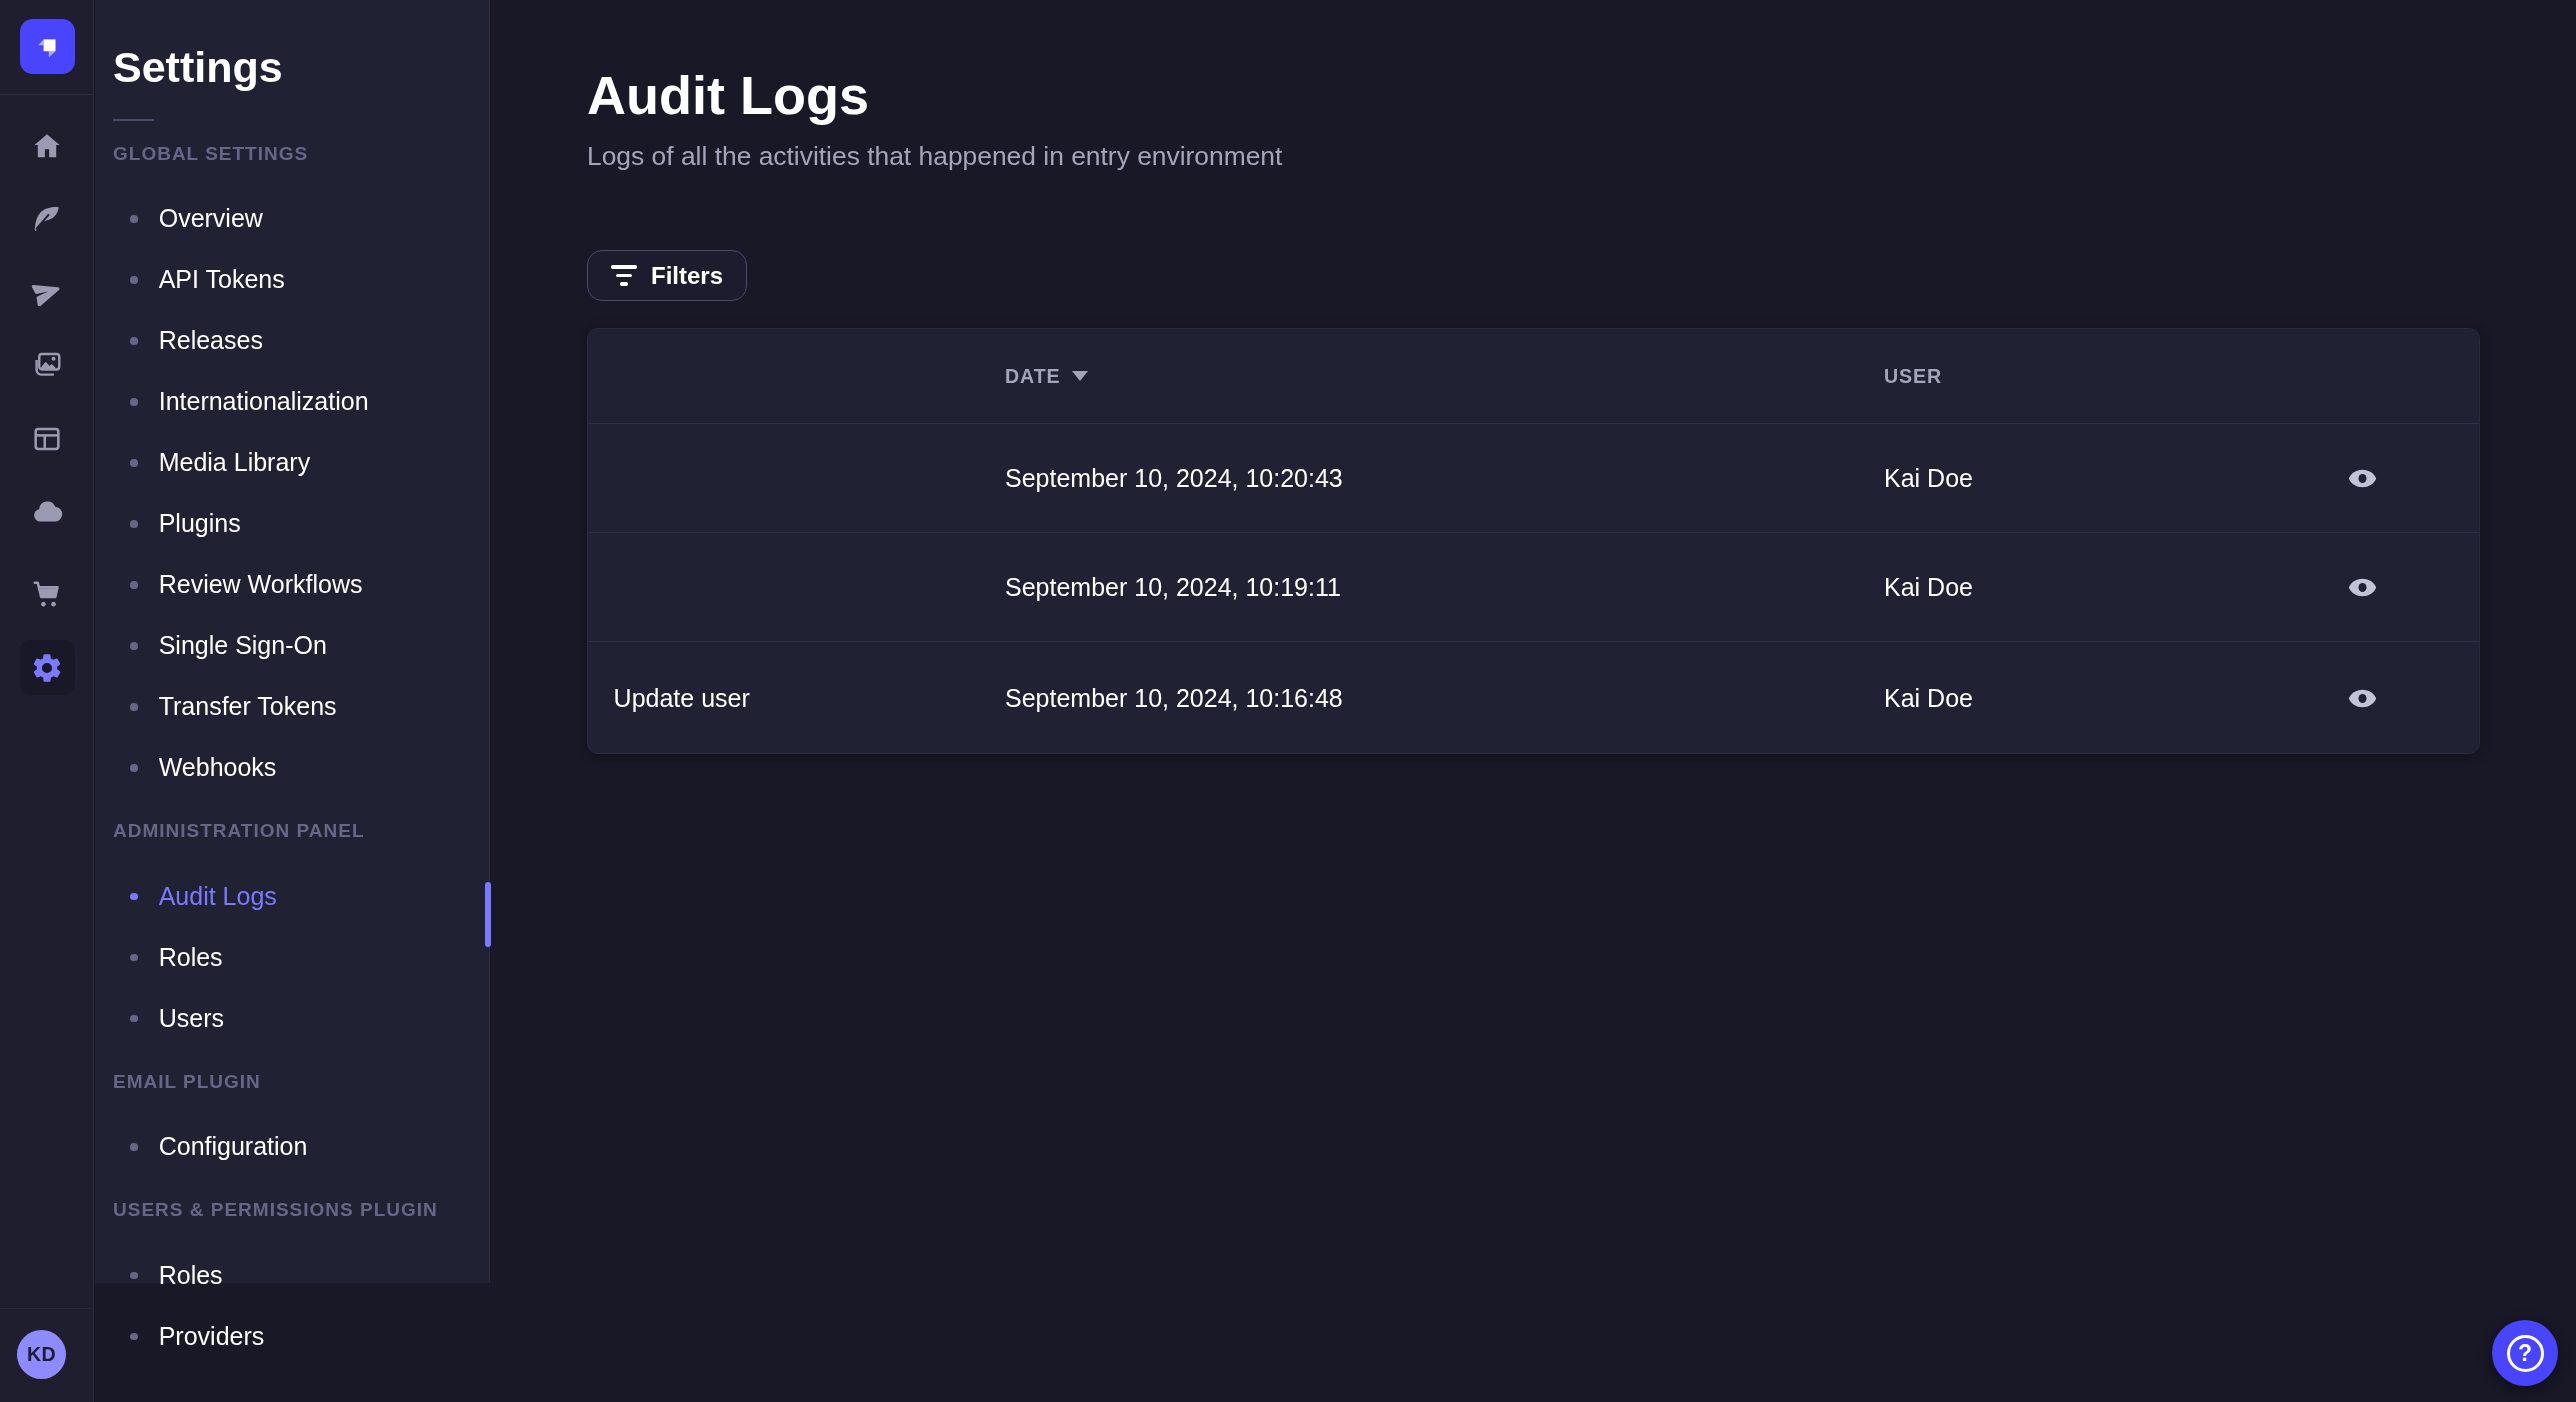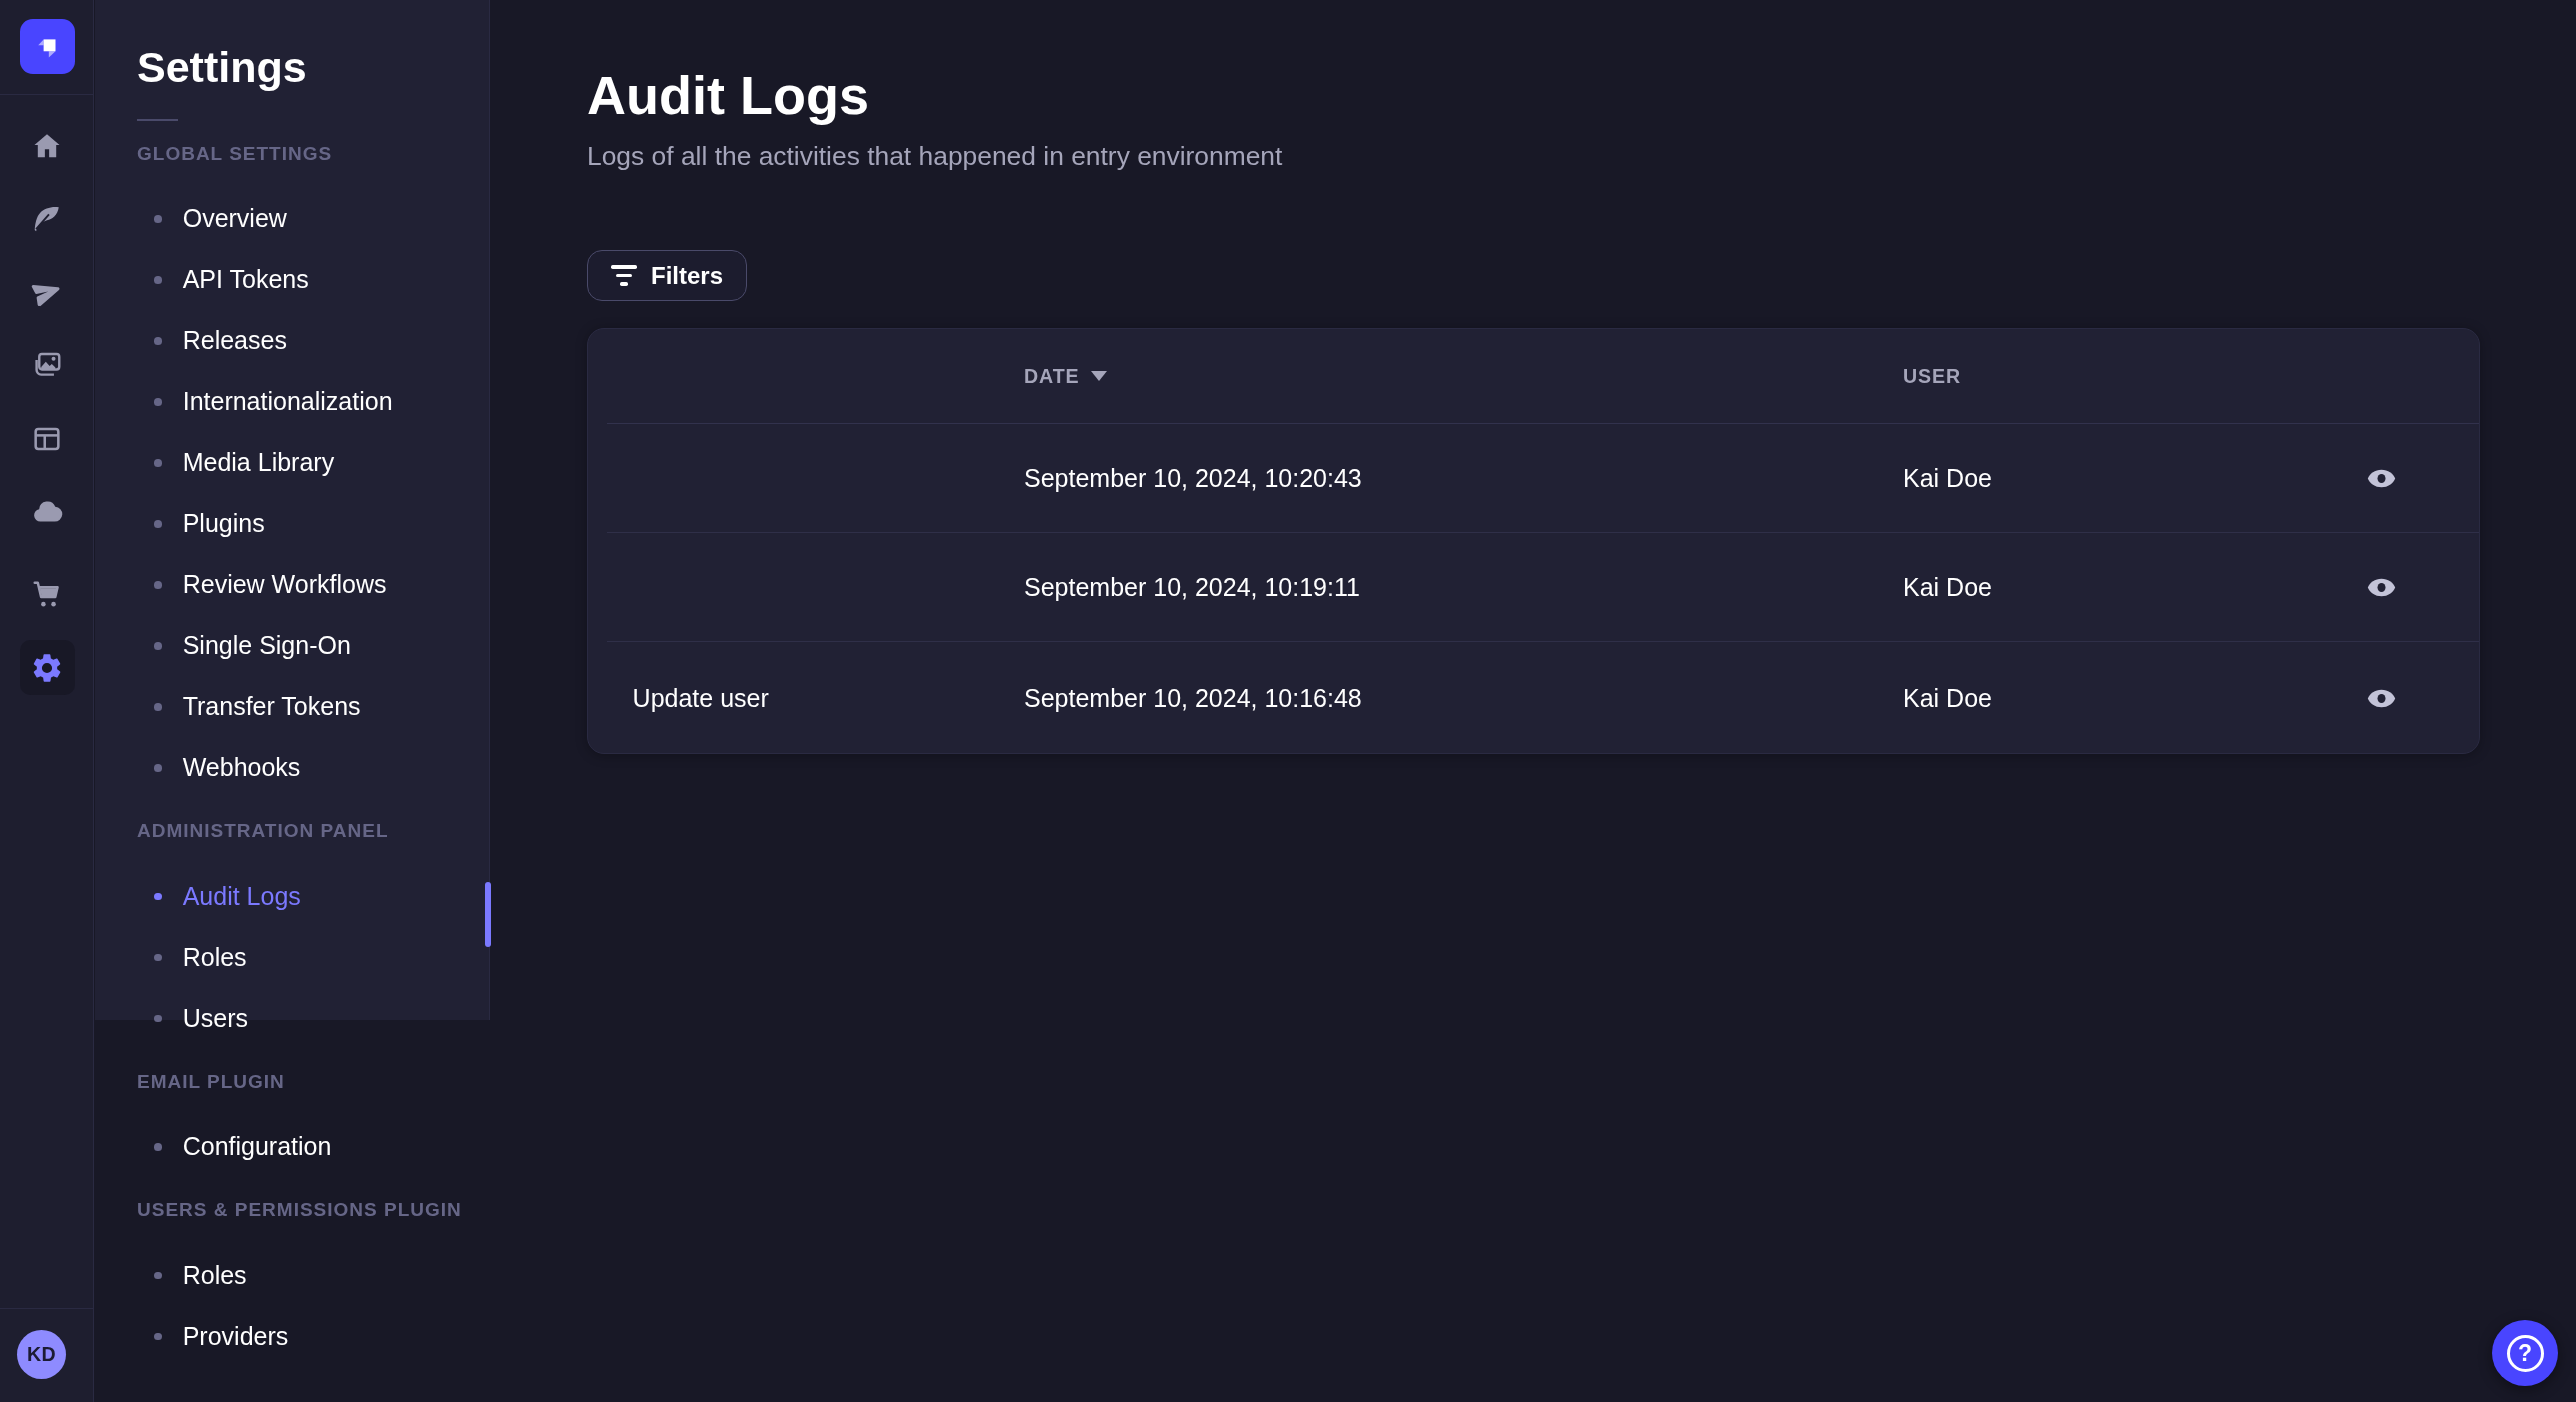--- a/index.html
+++ b/index.html
@@ -36,23 +36,23 @@
   }
   .gear-wrap svg { width:34px; height:34px; }
   .avatar {
     position:absolute; left:17px; top:1330px; width:49px; height:49px; border-radius:50%;
     background:#8e8bff; color:#1c1c34; font-size:19.6px; font-weight:700;
     display:flex; align-items:center; justify-content:center; cursor:pointer; letter-spacing:0.4px;
   }
 
   
   .subnav {
-    position:absolute; left:95px; top:0; width:395px; height:1020px;
+    position:absolute; left:95px; top:0; width:395px; height:1283px;
     background:#212134; border-right:0.9px solid #2a2a42;
-    padding:43px 0 0 42px;
+    padding:43px 0 0 18px;
   }
   .subnav h2 { margin:0; font-size:43px; font-weight:700; color:#ffffff; line-height:49px; }
   .subnav-rule { width:41px; height:1.7px; background:#4a4a6a; margin-top:27px; }
   .nav-section { margin-top:23px; }
   .section-label {
     font-size:19px; font-weight:700; color:#666687; letter-spacing:1px; height:19px; line-height:19px;
   }
   .nav-section ul { list-style:none; margin:25.6px 0 0 0; padding:0; }
   .nav-section li {
     height:61px; display:flex; align-items:center; gap:21px;
@@ -77,23 +77,22 @@
     display:flex; align-items:center; justify-content:center; gap:14.5px;
     color:#ffffff; font-size:24px; font-weight:600; cursor:pointer;
   }
   .filter-glyph { display:flex; flex-direction:column; align-items:center; gap:5.1px; }
   .filter-glyph i { display:block; height:3.4px; border-radius:1.7px; background:#ffffff; }
   .fg1{width:25.6px}.fg2{width:16px}.fg3{width:7.7px}
 
   
   .table-card {
     position:absolute; left:96px; top:328px; width:1893px; height:426px;
-    background:#212134; border:0.9px solid #2a2a42; border-radius:17px;
+    background:#212134; border:0.9px solid #2a2a42; border-radius:11px;
     box-shadow:0 1.7px 12px rgba(0,0,0,.28);
-    padding-left:19px;
   }
   .trow { display:grid; grid-template-columns:417px 879px 443px 154px; align-items:center; }
   .thead { height:95px; border-bottom:0.9px solid #32324d; }
   .th { font-size:19.6px; font-weight:600; color:#a5a5ba; letter-spacing:0.9px; display:flex; align-items:center; gap:12px; }
   .th.sortable { cursor:pointer; }
   .sort-tri {
     width:0; height:0; border-left:8.5px solid transparent; border-right:8.5px solid transparent;
     border-top:10.2px solid #a5a5ba;
   }
   .tbody-row { height:109px; border-bottom:0.9px solid #2f2f48; cursor:pointer; }

